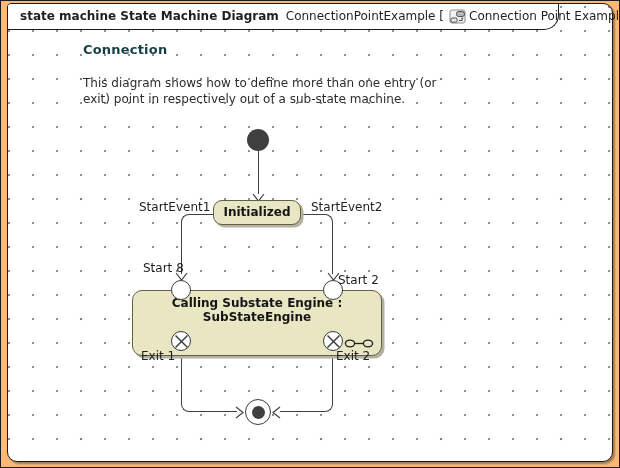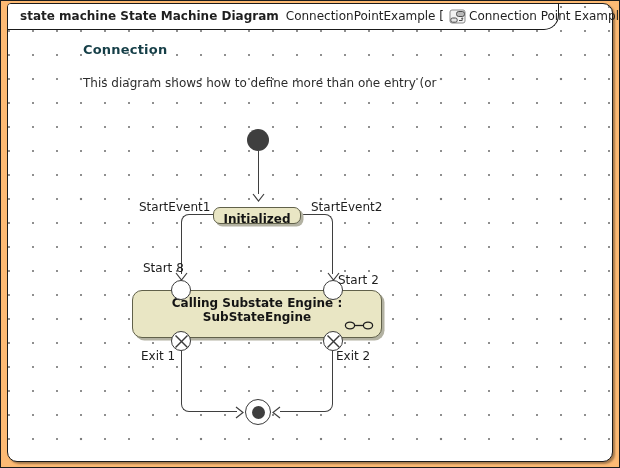--- a/index.html
+++ b/index.html
@@ -85,20 +85,21 @@
           <path d="M11.8,9.8 l1.4,-1.6 l1.4,1.6 z" fill="#4c4c4c"></path>
         </svg>
       </span>
       <span>Connection Point Example ]</span>
     </div>
 
     <div class="desc">
       <h3>Connection</h3>
       <div class="body">
         <div>This diagram shows how to define more than one entry (or</div>
+        <div>exit) point in respectively out of a sub-state machine.</div>
       </div>
     </div>
 
     <div class="tline" style="left:250px; top:147px; width:0; height:43px; border-left:1.2px solid #3f3f3f;"></div>
     <div class="tline" style="left:173px; top:210px; width:32px; height:60px; border-left:1.2px solid #3f3f3f; border-top:1.2px solid #3f3f3f; border-top-left-radius:8px;"></div>
     <div class="tline" style="left:293px; top:210px; width:32px; height:60px; border-right:1.2px solid #3f3f3f; border-top:1.2px solid #3f3f3f; border-top-right-radius:8px;"></div>
     <div class="tline" style="left:173px; top:347px; width:56px; height:61px; border-left:1.2px solid #3f3f3f; border-bottom:1.2px solid #3f3f3f; border-bottom-left-radius:8px;"></div>
     <div class="tline" style="left:272px; top:347px; width:53px; height:61px; border-right:1.2px solid #3f3f3f; border-bottom:1.2px solid #3f3f3f; border-bottom-right-radius:8px;"></div>
 
     <div class="arrow" style="left:244px; top:189px;">
@@ -125,24 +126,24 @@
       <svg width="9" height="13">
           <polyline points="8,1 1,6.5 8,12" fill="none" stroke="#3f3f3f" stroke-width="1.2"></polyline>
         </svg>
     </div>
 
     <div class="node-initial"></div>
     <div class="node-final">
         <div class="dot"></div>
       </div>
 
-    <div class="state small" style="left:205px; top:203px; width:88px; height:17px;border-radius:7px;">
+    <div class="state small" style="left:205px; top:196px; width:88px; height:25px;">
       <span>Initialized</span>
     </div>
-    <div class="state big" style="left:124px; top:286px; width:250px; height:48px;">
+    <div class="state big" style="left:124px; top:286px; width:250px; height:66px;">
       <span>Calling Substate Engine : SubStateEngine</span>
       <span style="position:absolute; right:7px; bottom:6px;">
         <svg width="30" height="11" viewBox="0 0 30 11">
           <ellipse cx="6" cy="5.5" rx="4.6" ry="3.4" fill="none" stroke="#1f1f1f" stroke-width="1.3"></ellipse>
           <ellipse cx="24" cy="5.5" rx="4.6" ry="3.4" fill="none" stroke="#1f1f1f" stroke-width="1.3"></ellipse>
           <line x1="10.6" y1="5.5" x2="19.4" y2="5.5" stroke="#1f1f1f" stroke-width="1.3"></line>
         </svg>
       </span>
     </div>
 

